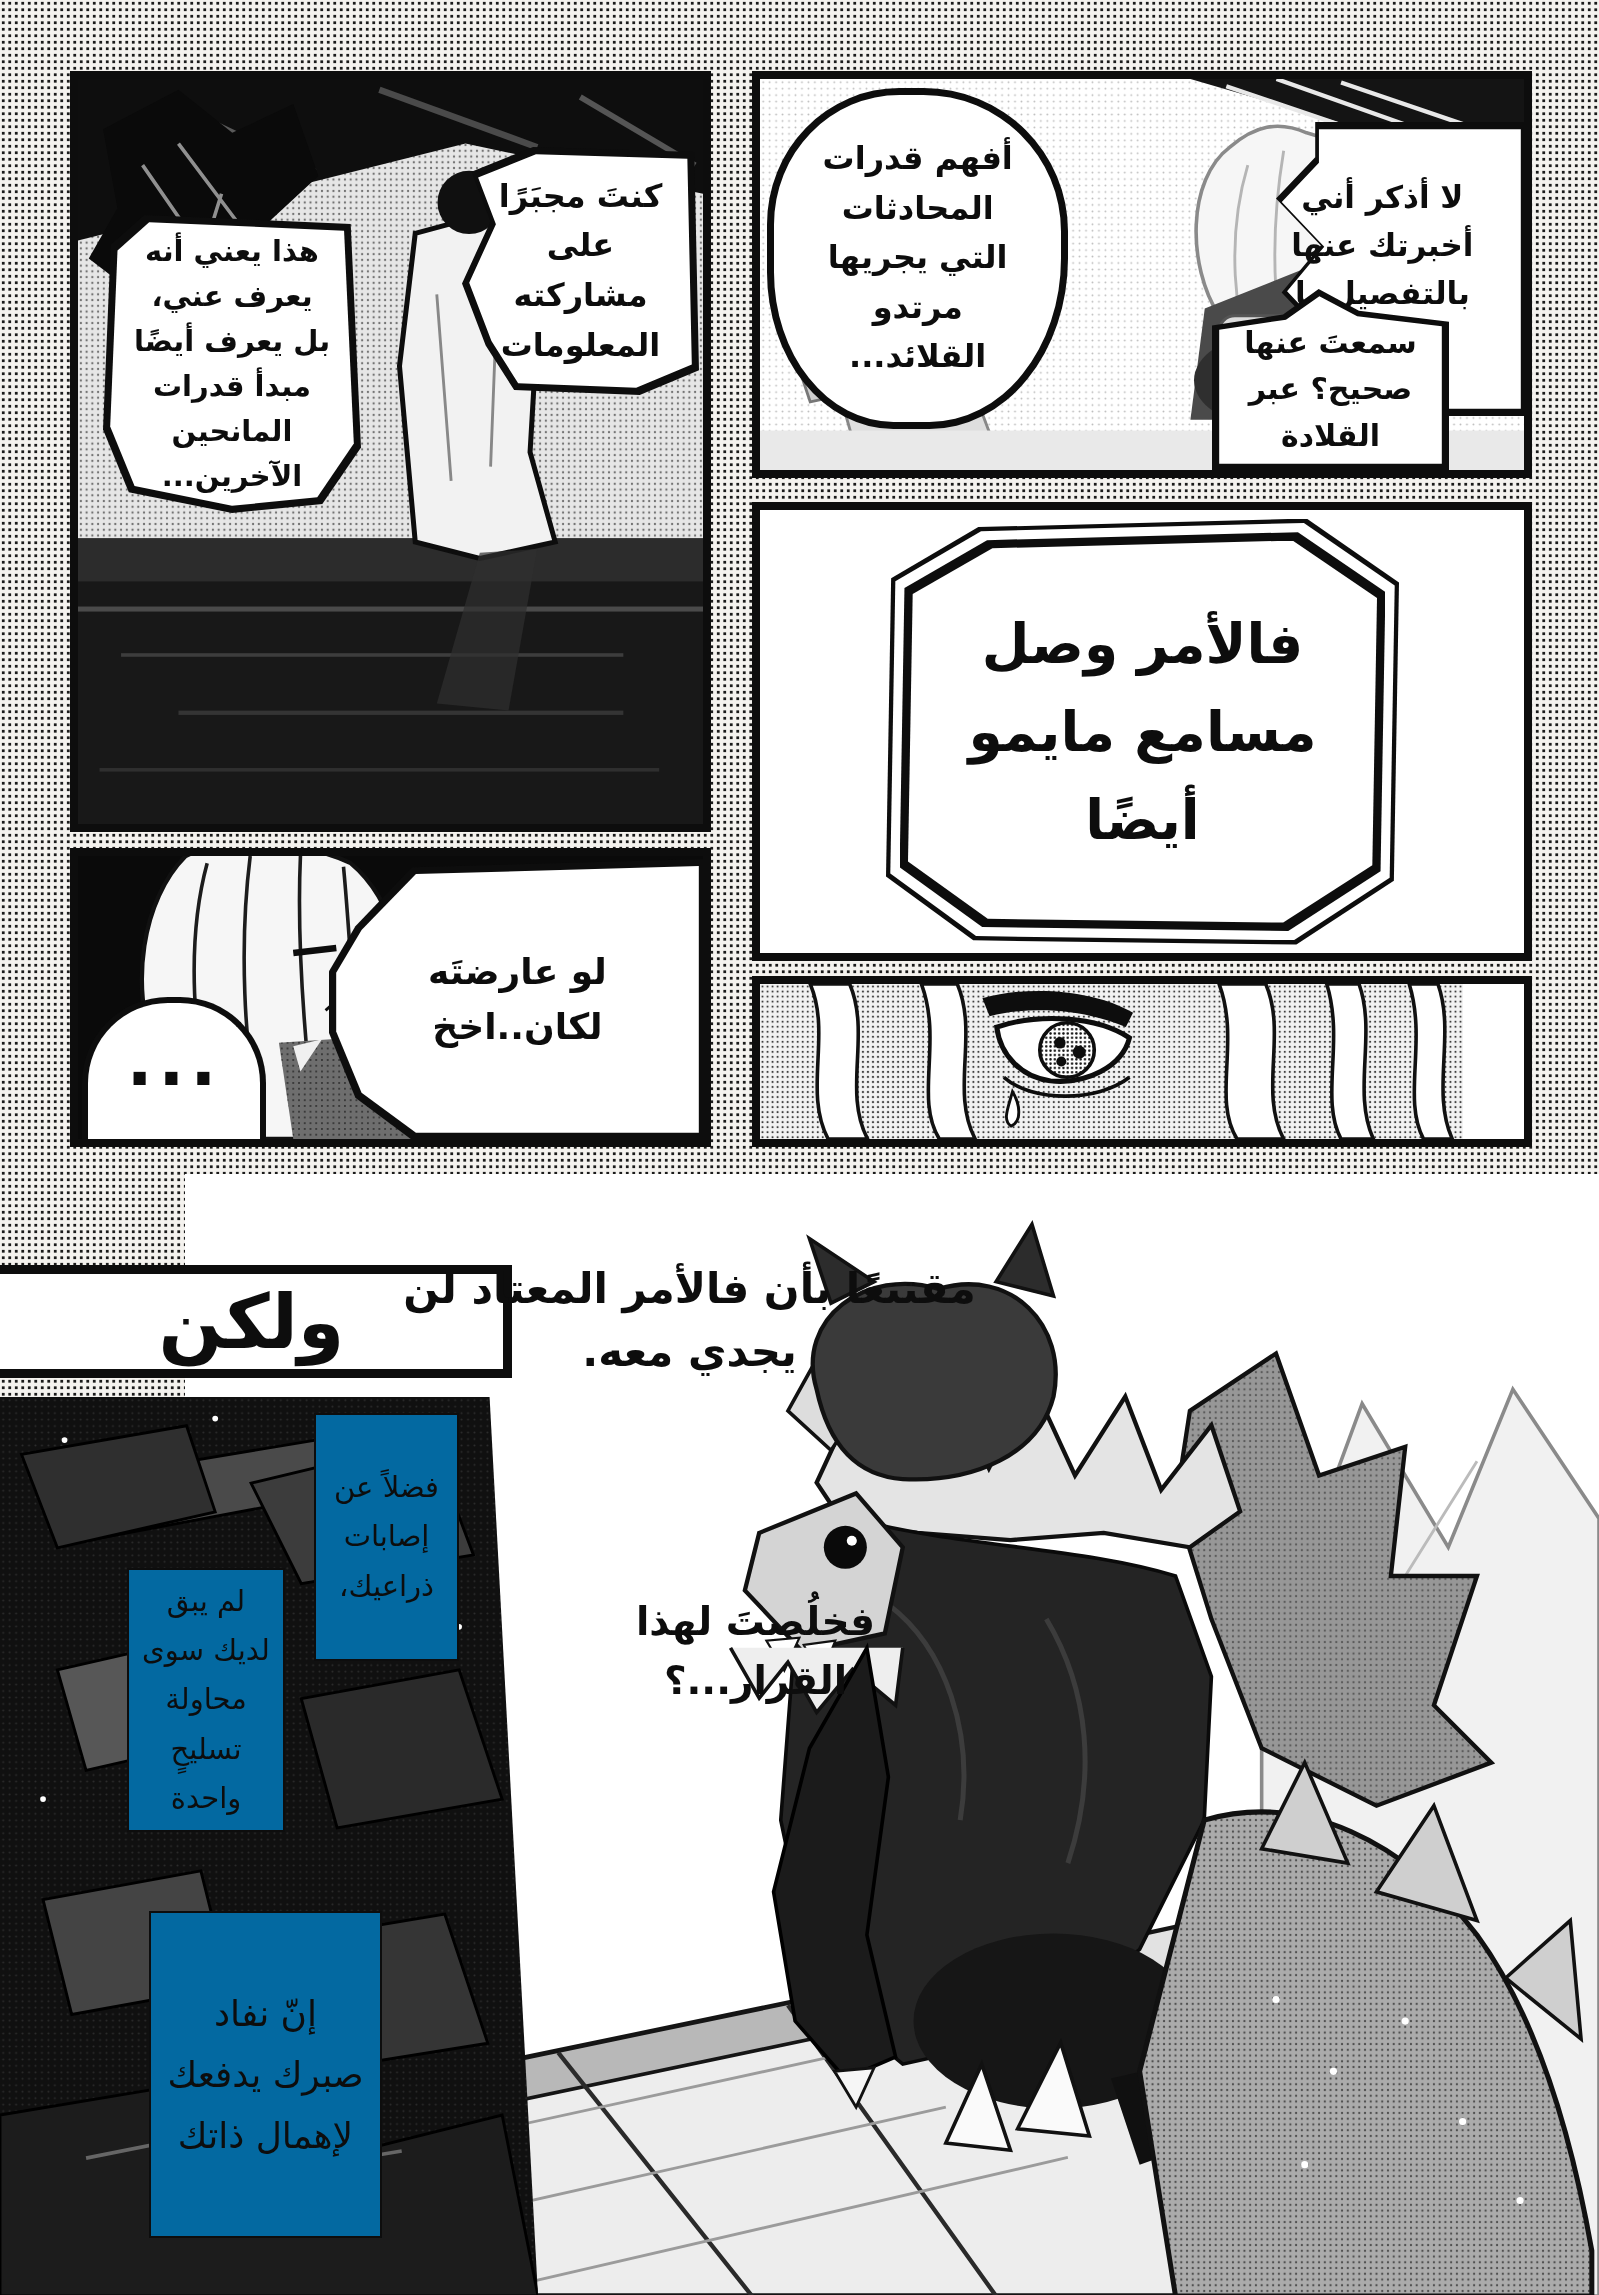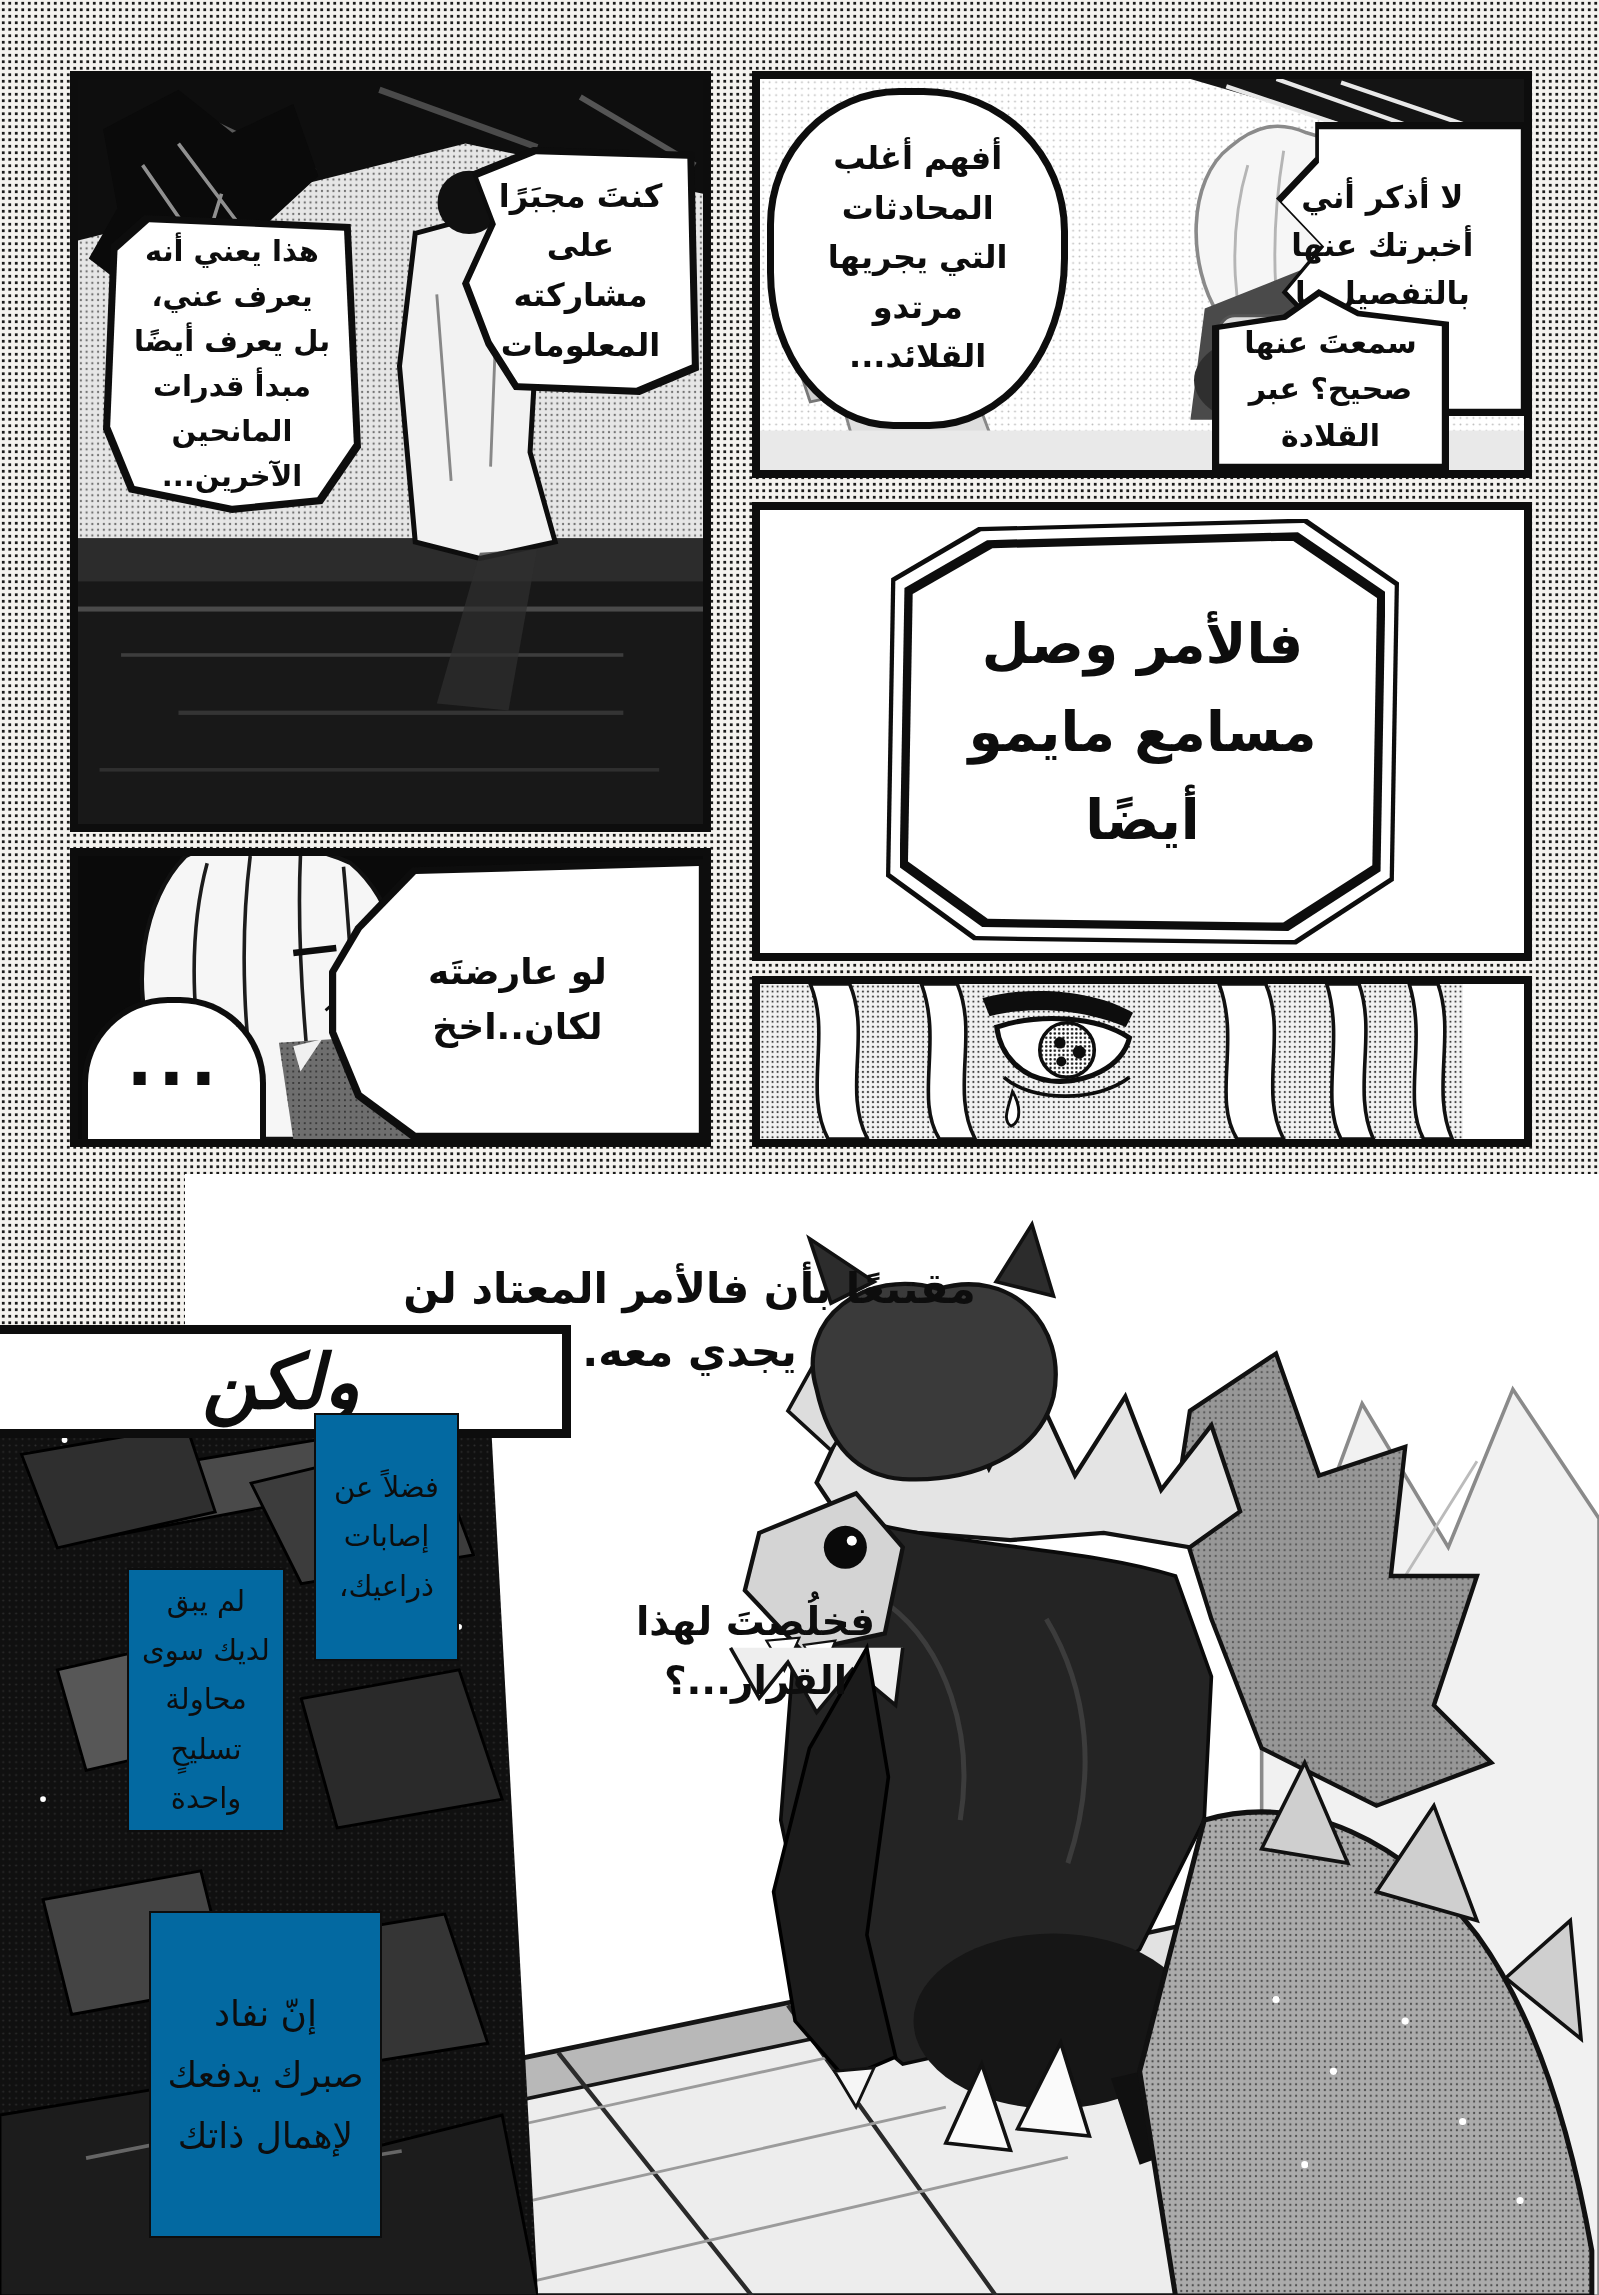--- a/index.html
+++ b/index.html
@@ -103,21 +103,21 @@
     <div class="t" style="font-size:31px;padding:8% 12% 8% 8%;">لا أذكر أني أخبرتك عنها بالتفصيل يا غاونتيس</div>
   </div>
 
   <div class="bub" style="left:452px;top:210px;width:237px;height:182px;--cp:polygon(45% 0%,62% 12%,100% 18%,100% 100%,0% 100%,0% 20%,30% 14%);">
     <div class="o"></div>
     <div class="i"></div>
     <div class="t" style="font-size:30px;padding:14% 8% 6% 8%;">سمعتَ عنها صحيح؟ عبر القلادة</div>
   </div>
 
   <div class="bub round" style="left:7.2px;top:8.6px;width:287px;height:327px;">
-    <div class="t" style="font-size:32px;">أفهم أغلب المحادثات التي يجريها مرتدو القلائد...</div>
+    <div class="t" style="font-size:32px;">أفهم قدرات المحادثات التي يجريها مرتدو القلائد...</div>
   </div>
 </div>
 
 <div class="panel" style="left:752px;top:502px;width:780px;height:459px;">
   <div class="bub oct" style="left:126px;top:8.6px;width:513px;height:426px;--cp:polygon(18% 2%,82% 0%,100% 15%,99% 85%,80% 100%,17% 99%,0% 84%,1% 14%);">
     <div class="o"></div>
     <div class="i1"></div>
     <div class="i2"></div>
     <div class="i3"></div>
     <div class="t" style="font-size:55px;line-height:1.6;padding:8% 11%;">فالأمر وصل مسامع مايمو أيضًا</div>
@@ -239,21 +239,21 @@
 
     <path d="M1060 1350 L1110 1240 L1150 1360Z" fill="#fafafa" stroke="#111" stroke-width="5"></path>
     <path d="M1160 1330 L1220 1210 L1260 1340Z" fill="#fafafa" stroke="#111" stroke-width="5"></path>
   </svg>
 </div>
 
 <div class="narration" style="left:388px;top:1253px;width:603px;height:133px;font-size:42px;">
   <span>مقتنعًا بأن فالأمر المعتاد لن يجدي معه.</span>
 </div>
 
-<div style="position:absolute;left:0;top:1325px;width:571px;height:113px;background:#fff;border:9.3px solid #0d0d0d;border-left:none;box-sizing:border-box;display:flex;align-items:center;justify-content:center;z-index:4;font-style:italic;">
+<div style="position:absolute;left:0;top:1265px;width:512px;height:113px;background:#fff;border:9.3px solid #0d0d0d;border-left:none;box-sizing:border-box;display:flex;align-items:center;justify-content:center;z-index:4;">
   <span style="font-size:75px;font-weight:700;direction:rtl;">ولكن</span>
 </div>
 
 <div style="position:absolute;left:0;top:1397px;width:538px;height:899px;clip-path:polygon(0 0,91% 0,100% 100%,0 100%);z-index:3;">
   <svg class="art" viewBox="0 0 750 1252" preserveAspectRatio="none">
     <defs>
       <pattern id="rht" width="9" height="9" patternUnits="userSpaceOnUse">
           <circle cx="4.5" cy="4.5" r="1.4" fill="#fff"></circle>
         </pattern>
     </defs>

